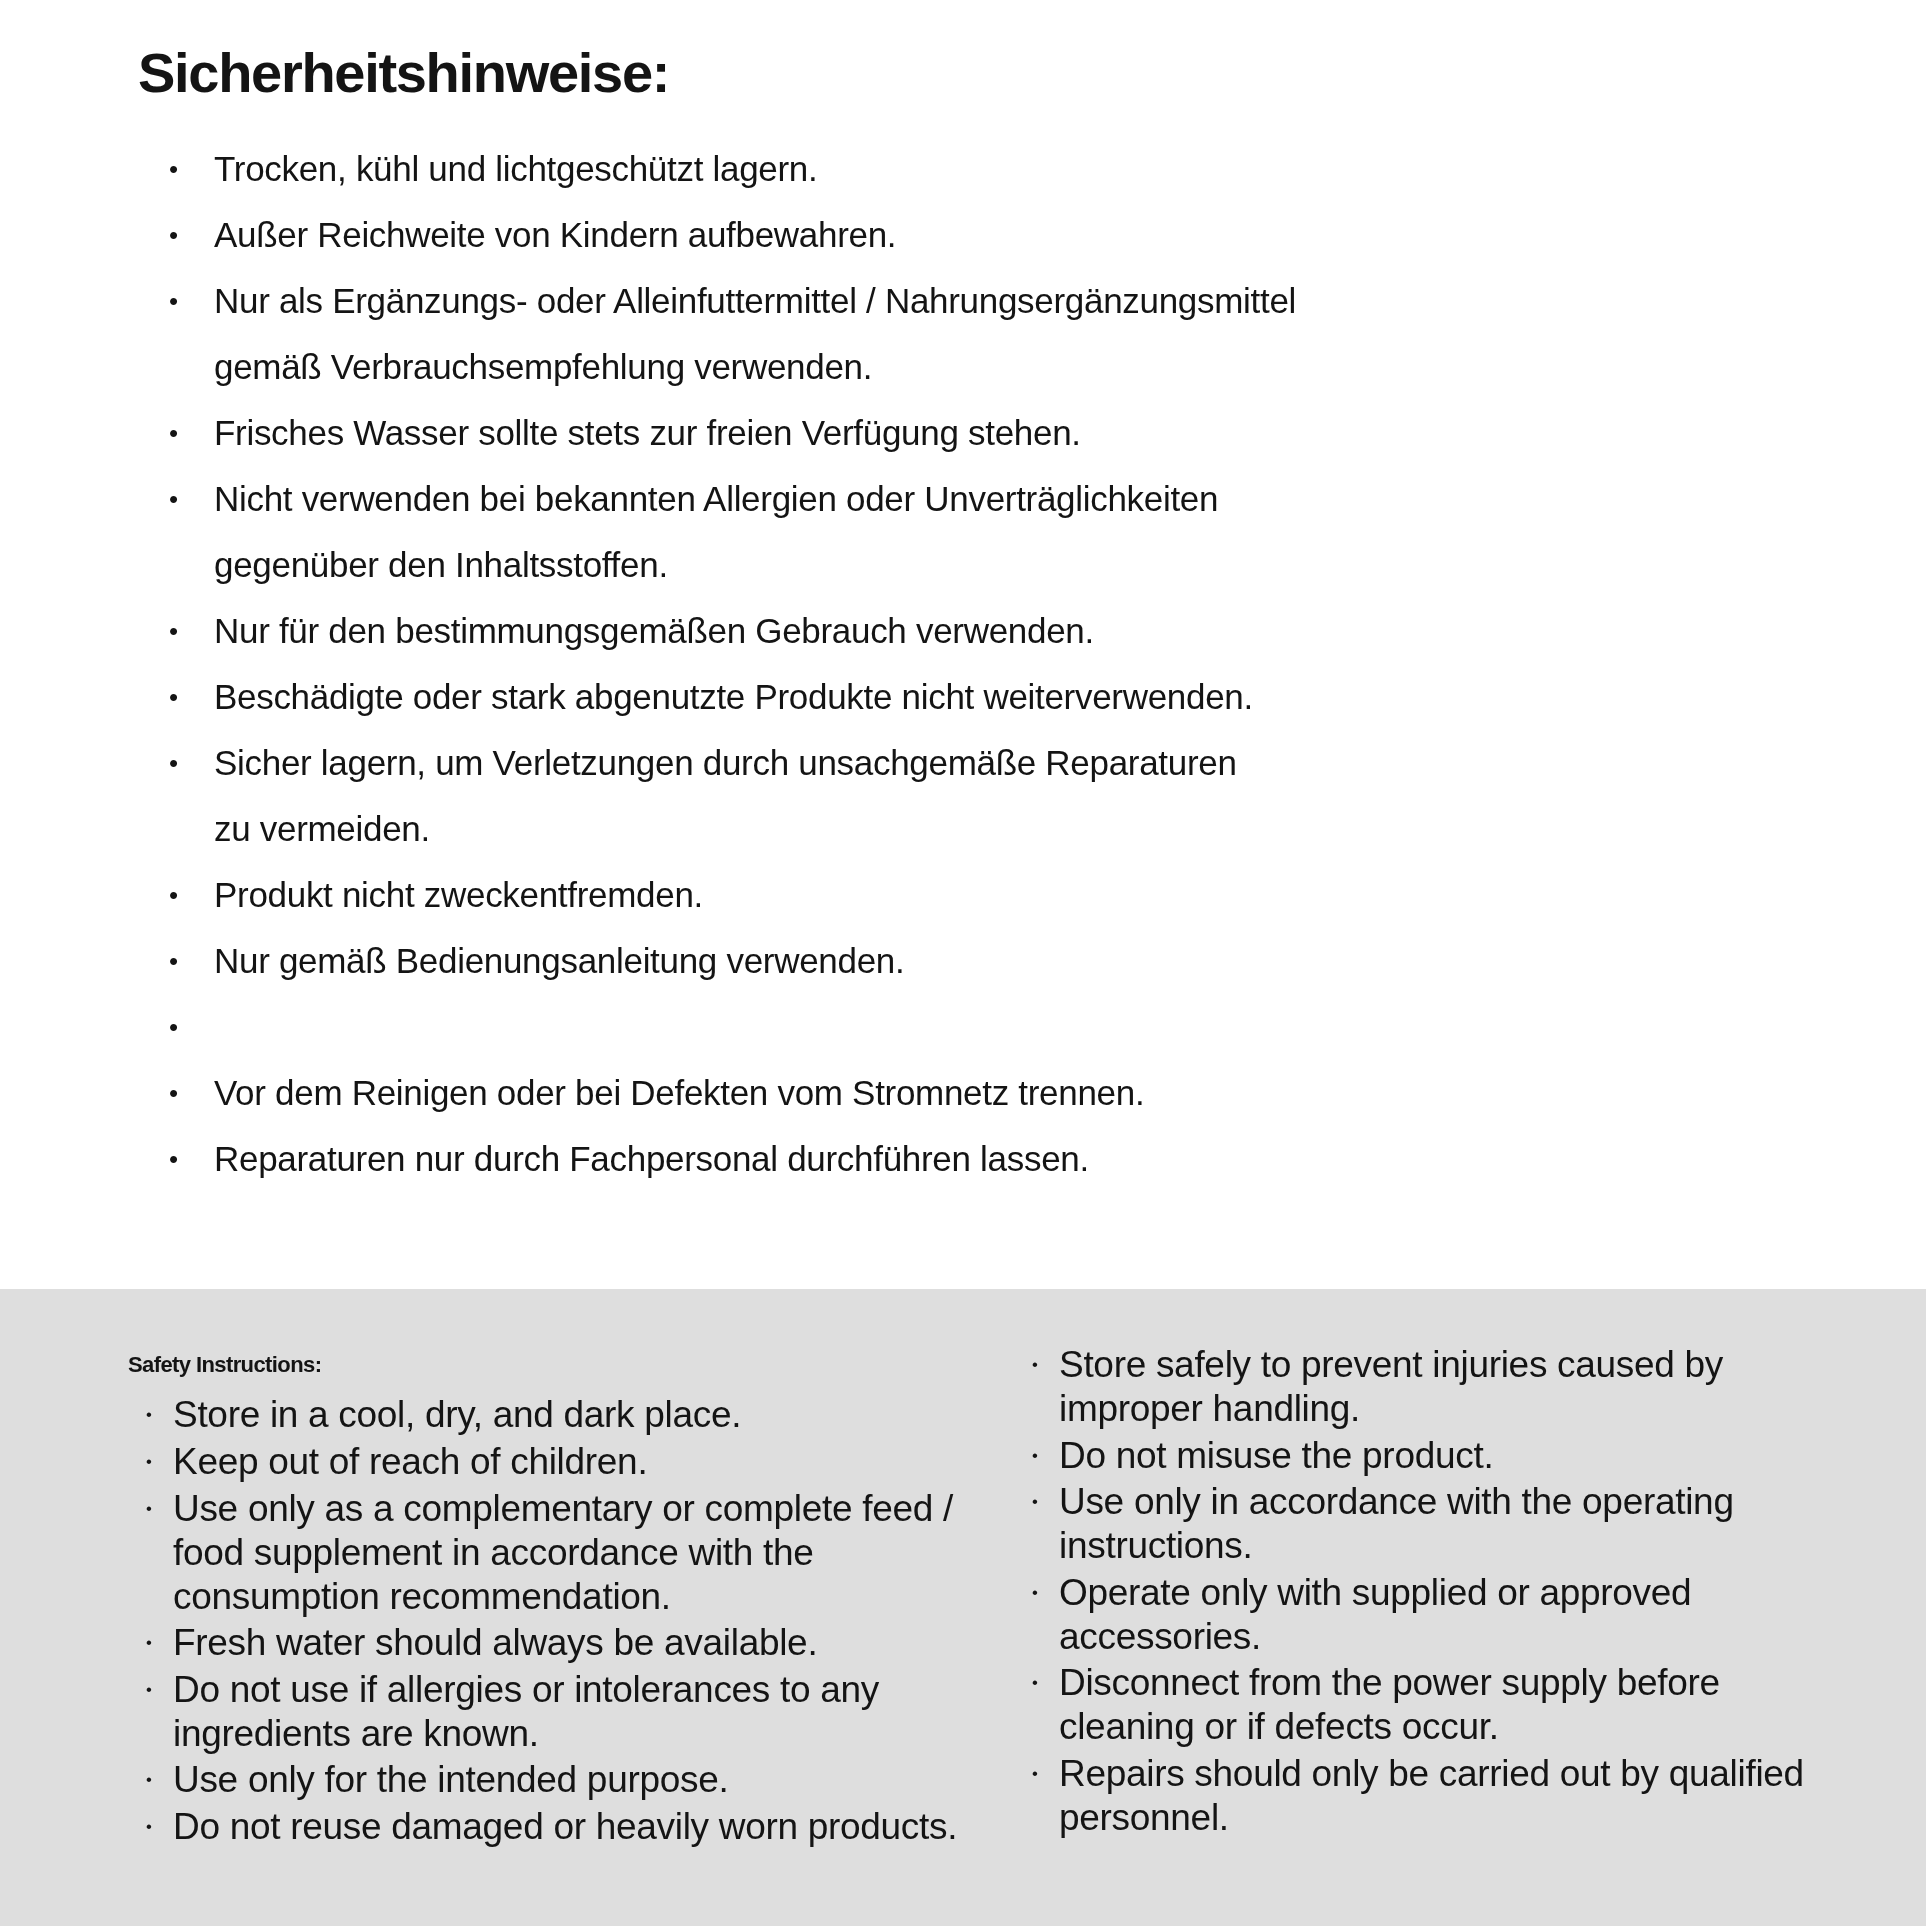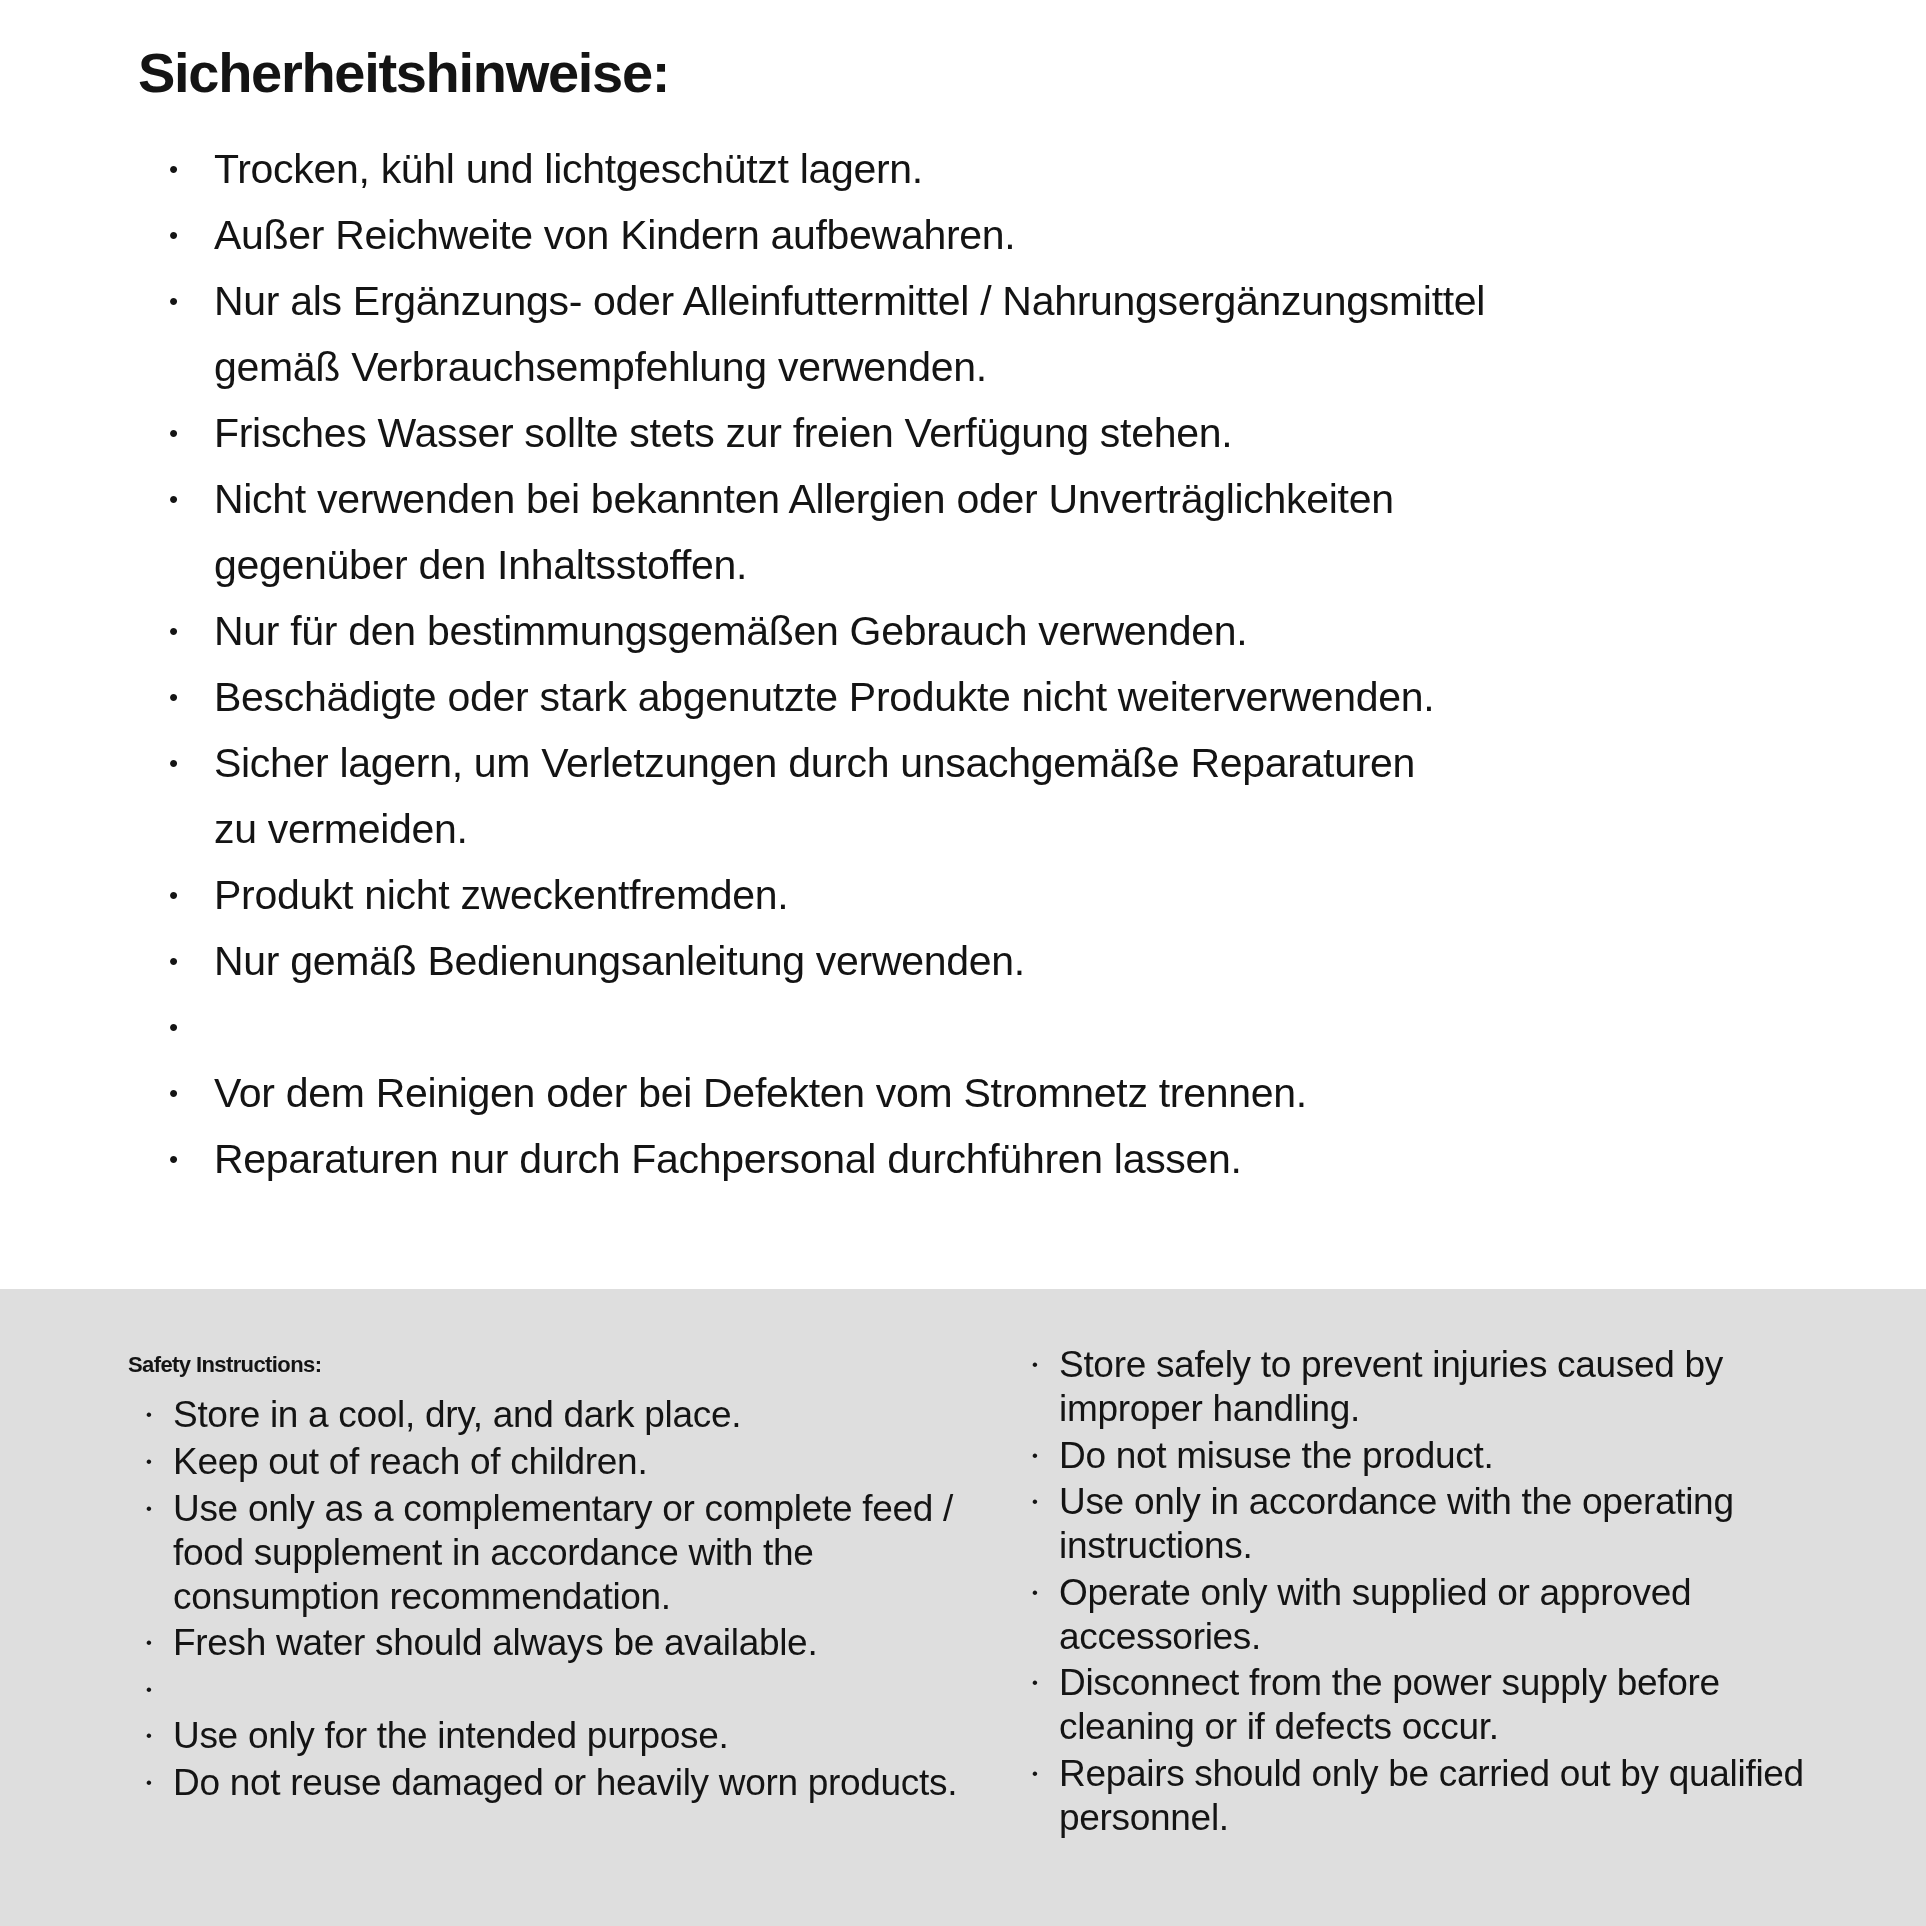--- a/index.html
+++ b/index.html
@@ -26,21 +26,21 @@
     font-weight: 700;
     letter-spacing: -1.3px;
   }
   .list { list-style: none; margin: 0; padding: 0; }
   .list li { display: flex; align-items: flex-start; }
   .dot { flex: none; text-align: left; }
   .txt { white-space: pre-line; }
 
   .de-list { margin: 27px 0 0 31px; }
   .de-list .dot { width: 45px; font-size: 26px; line-height: 66px; }
-  .de-list .txt { font-size: 41px; line-height: 66px; letter-spacing: -0.3px; }
+  .de-list .txt { font-size: 35px; line-height: 66px; letter-spacing: -0.3px; }
 
   
   .en {
     box-sizing: border-box;
     height: 638px;
     background: var(--panel-bg, #dedede);
     display: flex;
     padding: 54px 58px 0 128px;
   }
   .en-col { box-sizing: border-box; }
@@ -141,20 +141,22 @@
             <span class="txt">Use only as a complementary or complete feed /
 food supplement in accordance with the
 consumption recommendation.</span>
           </li>
           <li>
             <span class="dot">•</span>
             <span class="txt">Fresh water should always be available.</span>
           </li>
           <li>
             <span class="dot">•</span>
+            <span class="txt">Do not use if allergies or intolerances to any
+ingredients are known.</span>
           </li>
           <li>
             <span class="dot">•</span>
             <span class="txt">Use only for the intended purpose.</span>
           </li>
           <li>
             <span class="dot">•</span>
             <span class="txt">Do not reuse damaged or heavily worn products.</span>
           </li>
         </ul>

